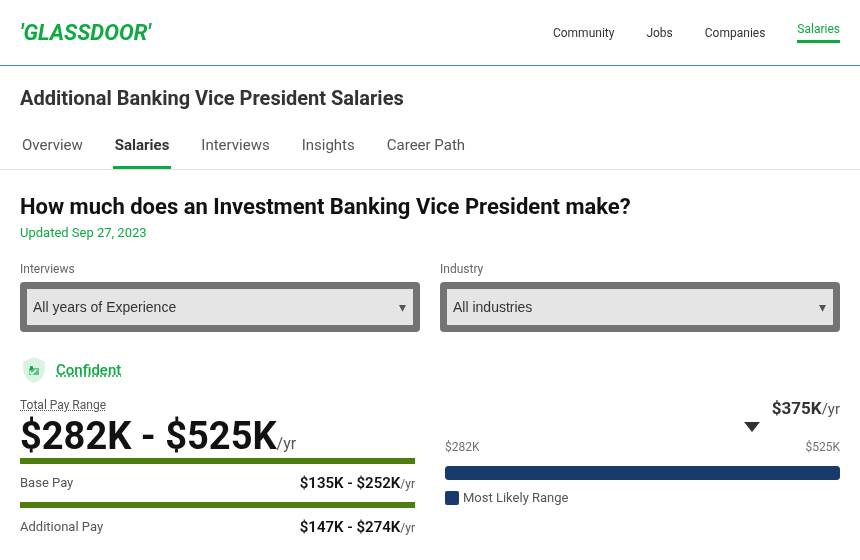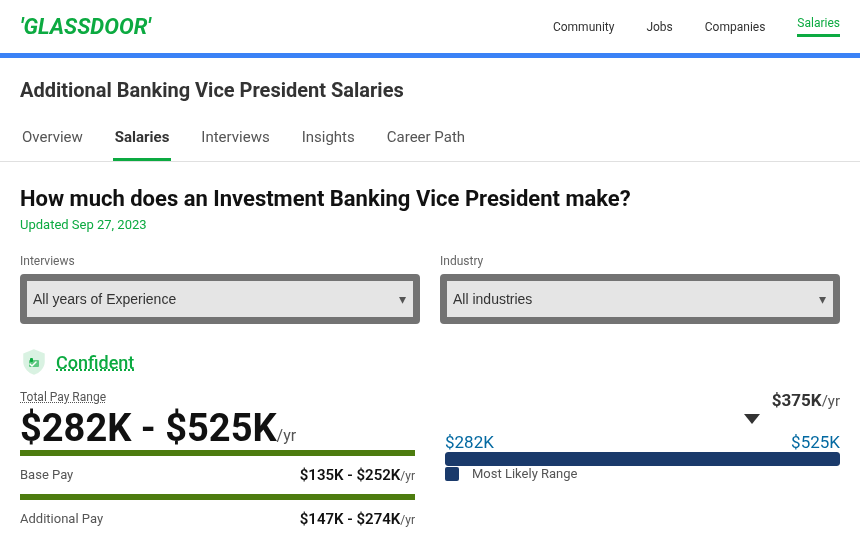--- a/index.html
+++ b/index.html
@@ -1,19 +1,19 @@
 <!DOCTYPE html>
 <html><head>
   <meta charset="utf-8">
   <style>
     * { box-sizing: border-box; margin: 0; padding: 0; }
     body { font-family: -apple-system, BlinkMacSystemFont, 'Segoe UI', Roboto, Arial, sans-serif; font-size: 14px; color: #333; background: #fff; width: 860px; }
 
     
-    .header { display: flex; padding: 14px 20px; border-bottom: 5px solid #3b82f6; }
+    .header { display: flex; padding: 20px 20px; border-bottom: 1px solid #3b82f6; }
     .logo { font-size: 22px; font-weight: bold; color: #0caa41; margin-right: auto; font-style: italic; }
     .nav { display: flex; align-items: center; gap: 32px; }
     .nav-item { font-size: 12px; color: #333; cursor: pointer; text-decoration: none; }
     .nav-item.active { color: #0caa41; border-bottom: 3px solid #0caa41; padding-bottom: 4px; }
 
     
     .page-title-area { padding: 20px 20px 0 20px; }
     .page-title { font-size: 20px; font-weight: bold; color: #333; margin-bottom: 16px; }
 
     
@@ -30,40 +30,40 @@
     .filters { display: flex; gap: 20px; margin-bottom: 24px; }
     .filter-group { flex: 1; }
     .filter-label { font-size: 12px; color: #666; margin-bottom: 6px; }
     .select-wrapper { position: relative; }
     .select-wrapper::after { content: '▾'; position: absolute; right: 14px; top: 50%; transform: translateY(-50%); color: #555; font-size: 14px; pointer-events: none; }
     .select-wrapper select { width: 100%; border: 7px solid #737373; border-radius: 4px; padding: 10px 6px; font-size: 14px; color: #333; appearance: none; background: #e5e5e5; cursor: pointer; }
 
     
     .confident-row { display: flex; align-items: center; gap: 8px; margin-bottom: 14px; }
     .confident-icon { width: 28px; height: 28px; }
-    .confident-text { color: #0caa41; font-size: 18px; font-weight: 500; text-decoration: underline dotted; cursor: pointer; }
+    .confident-text { color: #0caa41; font-size: 15px; font-weight: 500; text-decoration: underline dotted; cursor: pointer; }
 
     
     .pay-section { display: flex; gap: 30px; align-items: flex-start; }
     .pay-left { flex: 1; }
     .pay-right { flex: 1; padding-top: 0; }
 
     .total-pay-label { font-size: 12px; color: #555; text-decoration: underline dotted; cursor: pointer; margin-bottom: 4px; }
     .total-pay-range { font-size: 38px; font-weight: bold; color: #111; line-height: 1.1; }
     .total-pay-range .per-yr { font-size: 16px; font-weight: normal; color: #555; }
 
     .pay-detail-row { display: flex; justify-content: space-between; align-items: center; padding: 10px 0; border-top: 6px solid #4d7c0f; }
     .pay-detail-label { font-size: 13px; color: #555; }
     .pay-detail-value { font-size: 15px; font-weight: 600; color: #111; }
     .pay-detail-value .per-yr-small { font-size: 12px; font-weight: normal; color: #555; }
     .triangle-down { width: 0; height: 0; border-left: 8px solid transparent; border-right: 8px solid transparent; border-top: 10px solid #333; margin-left: auto; margin-right: 112px; margin-bottom: 2px; }
-    .range-labels { display: flex; justify-content: space-between; margin-bottom: 0; font-size: 17px; color: #0369a1; }
+    .range-labels { display: flex; justify-content: space-between; margin-bottom: 12px; font-size: 12px; color: #737373; }
     .bar-track { width: 100%; height: 14px; background: #ddd; border-radius: 3px; overflow: hidden; }
     .bar-fill { height: 100%; background: #1a3a6b; border-radius: 3px; width: 100%; }
-    .legend { display: flex; align-items: center; gap: 13px; font-size: 13px; color: #555; }
+    .legend { display: flex; align-items: center; gap: 4px; margin-top: 10px; font-size: 13px; color: #555; }
     .legend-box { width: 14px; height: 14px; background: #1a3a6b; border-radius: 2px; }
   </style>
 </head>
 <body>
 
 <div class="header">
   <div class="logo">'GLASSDOOR'</div>
   <nav class="nav">
     <a class="nav-item">Community</a>
     <a class="nav-item">Jobs</a>

